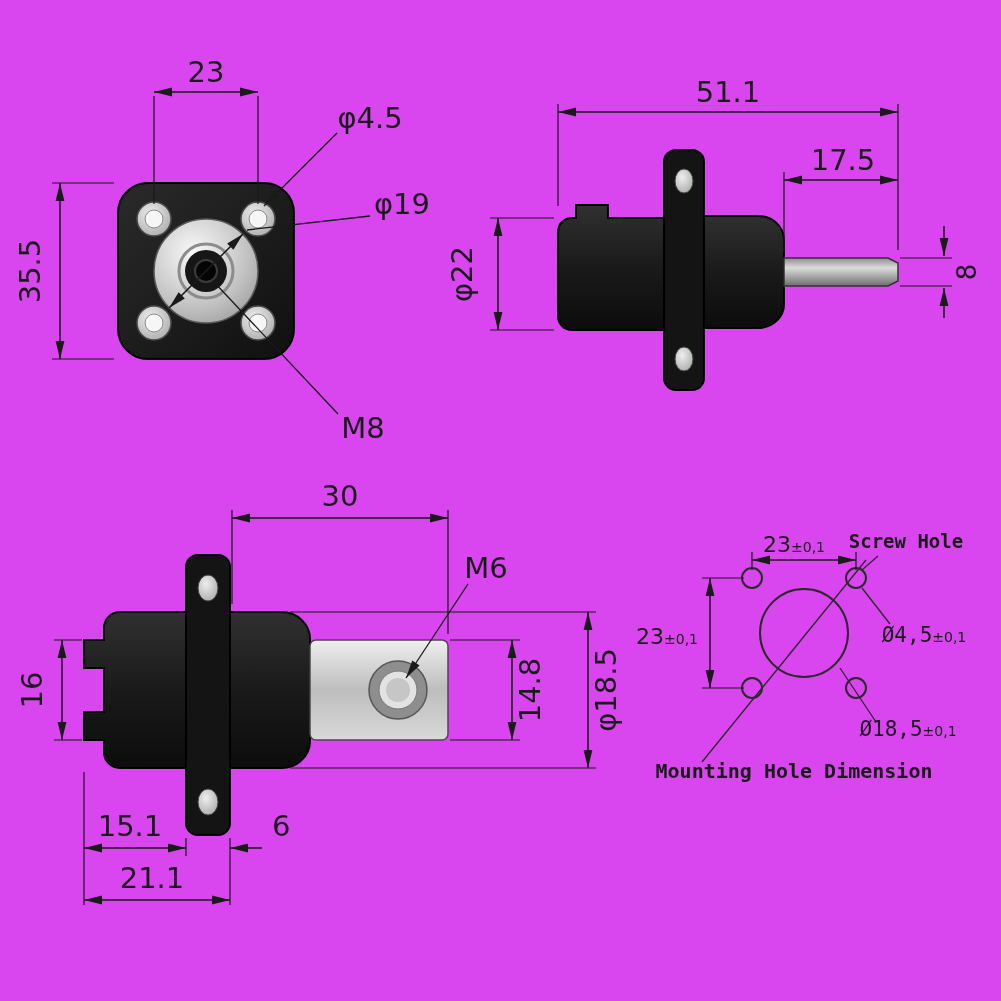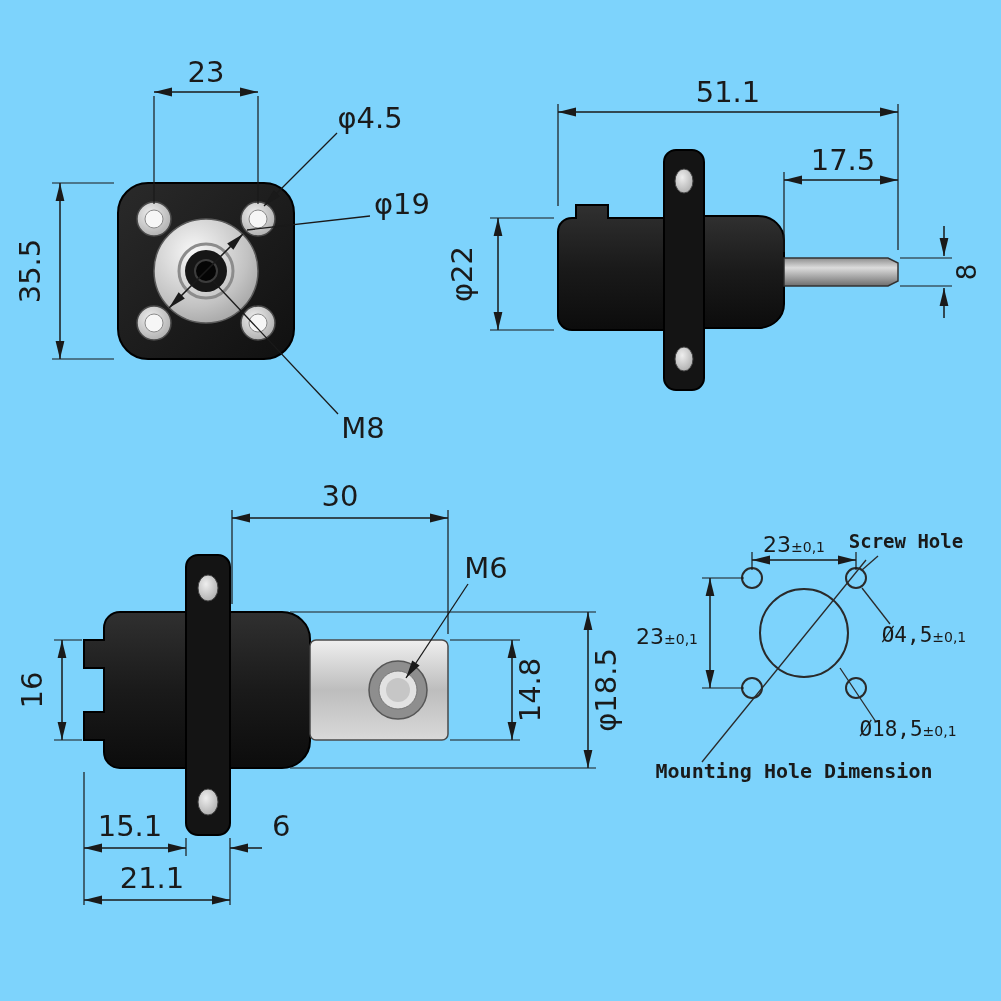--- a/index.html
+++ b/index.html
@@ -1,18 +1,18 @@
 <!DOCTYPE html>
 <html><head>
 <meta charset="utf-8">
 <style>
   html, body { margin: 0; padding: 0; background: #ffffff; }
   .stage {
     width: 1001px; height: 1001px; position: relative;
-    background: #7dd3fc; overflow: hidden;
+    background: #d946ef; overflow: hidden;
     font-family: "DejaVu Sans", sans-serif;
   }
   svg text {
     font-family: "DejaVu Sans", sans-serif;
     fill: #1a1a1a;
   }
   .dim  { font-size: 29px; }
   .dim-sm { font-size: 26px; }
   .mono { font-family: "DejaVu Sans Mono", monospace; font-weight: bold; }
   .mono-lab { font-size: 19px; }

